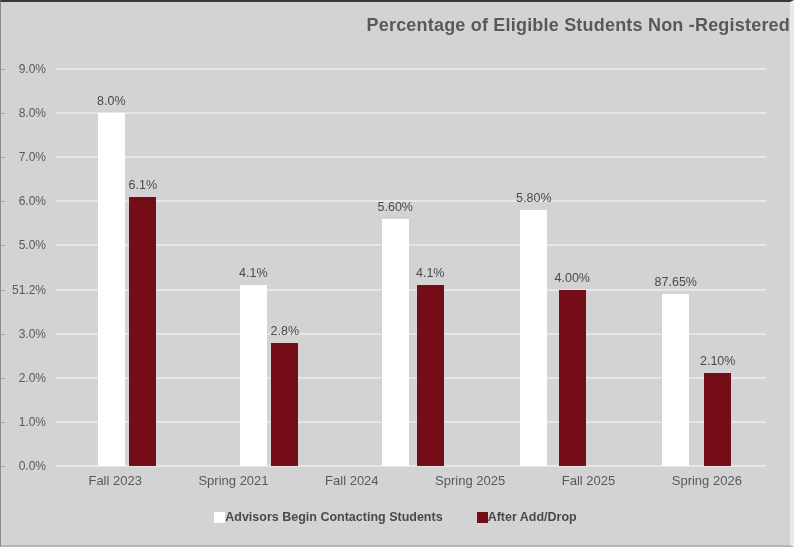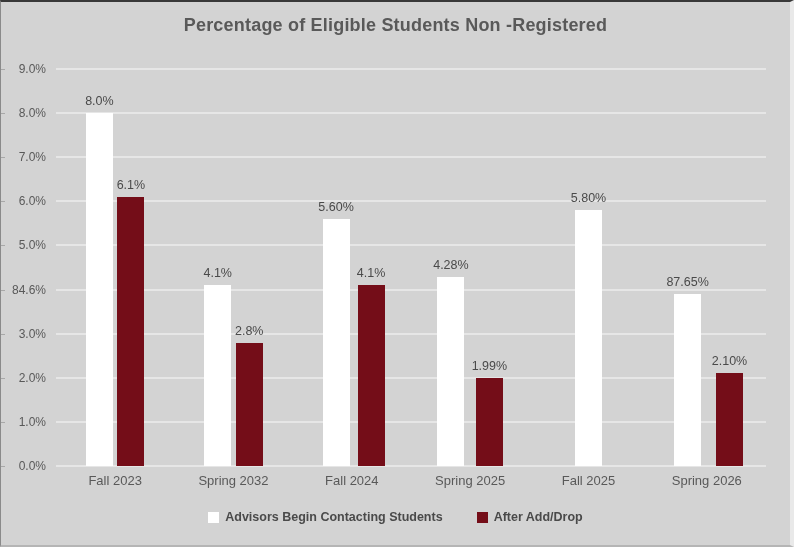--- a/index.html
+++ b/index.html
@@ -4,51 +4,51 @@
 <style>
   html,body { margin:0; padding:0; background:#f0f0f0; }
   .screen {
     position:relative; width:794px; height:547px; box-sizing:border-box;
     background:#d3d3d3; overflow:hidden;
     border-top:2px solid #383838; border-left:1px solid #8a8a8a;
     border-right:4px solid #e9e9e9; border-bottom:2px solid #b5b5b5;
     font-family:"Liberation Sans", sans-serif;
   }
   .chart-title {
-    position:absolute; top:13px; left:0; width:100%; text-align:center;
+    position:absolute; top:13px; left:0; width:100%; text-align:right;
     font-size:18px; font-weight:bold; color:#595959; letter-spacing:0.2px;
   }
   .y-axis { position:absolute; left:0; top:67px; width:50px; height:397px; }
   .ytick { position:absolute; right:5px; font-size:12px; color:#595959; line-height:16px; }
   .plot-area { position:absolute; left:55px; top:67px; width:710px; height:397px; }
   .gridline { position:absolute; left:0; width:100%; height:2px; background:#e6e6e6; z-index:1; }
   .bars-layer { position:absolute; left:0; top:0; width:100%; height:100%; display:flex; z-index:2; }
   .group { flex:1 1 0; display:flex; align-items:flex-end; justify-content:center; gap:3px; height:100%; }
   .bar-wrap { display:flex; flex-direction:column; align-items:center; justify-content:flex-end; height:100%; }
   .bar-label { font-size:12.5px; color:#4a4a4a; white-space:nowrap; margin-bottom:5px; }
   .bar { width:27px; }
-  .x-axis { position:absolute; left:55px; top:471px; width:710px; display:flex; }
+  .x-axis { position:absolute; left:55px; top:471px; width:710px; display:flex;justify-content:center; }
   .xlabel { flex:1 1 0; text-align:center; font-size:13px; color:#595959; }
   .legend { position:absolute; left:0; top:508px; width:100%; display:flex; justify-content:center; align-items:center; gap:34px; }
-  .legend-item { display:flex; align-items:center; gap:6px; }
+  .legend-item { display:flex; align-items:center; }
   .legend-swatch { width:11px; height:11px; display:inline-block; }
   .legend-label { font-size:12.5px; font-weight:bold; color:#4a4a4a; white-space:nowrap; }
   .edge-tick { position:absolute; height:1px; width:4px; background:#a8a8a8; z-index:0; }
 </style>
 </head>
 <body>
 
 <div class="screen">
   <div class="chart-title">Percentage of Eligible Students Non -Registered</div>
   <div class="y-axis">
       <div class="ytick" style="bottom: calc(0% - 8px); text-align: center;">0.0%</div>
       <div class="ytick" style="bottom: calc(11.1111% - 8px);">1.0%</div>
       <div class="ytick" style="bottom: calc(22.2222% - 8px);">2.0%</div>
       <div class="ytick" style="bottom: calc(33.3333% - 8px);">3.0%</div>
-      <div class="ytick" style="bottom: calc(44.4444% - 8px);">84.6%</div>
+      <div class="ytick" style="bottom: calc(44.4444% - 8px);">51.2%</div>
       <div class="ytick" style="bottom: calc(55.5556% - 8px);">5.0%</div>
       <div class="ytick" style="bottom: calc(66.6667% - 8px);">6.0%</div>
       <div class="ytick" style="bottom: calc(77.7778% - 8px);">7.0%</div>
       <div class="ytick" style="bottom: calc(88.8889% - 8px);">8.0%</div>
       <div class="ytick" style="bottom: calc(100% - 8px); margin-top: 12px;">9.0%</div>
     </div>
   <div class="plot-area">
     <div class="bars-layer">
         <div class="group">
           <div class="bar-wrap">
@@ -75,32 +75,26 @@
             <div class="bar-label">5.60%</div>
             <div class="bar" style="height: 62.2222%; background: rgb(255, 255, 255);"></div>
           </div>
           <div class="bar-wrap">
             <div class="bar-label">4.1%</div>
             <div class="bar" style="height: 45.5556%; background: rgb(116, 13, 24);"></div>
           </div>
         </div>
         <div class="group">
           <div class="bar-wrap">
-            <div class="bar-label">4.28%</div>
-            <div class="bar" style="height: 47.5556%; background: rgb(255, 255, 255);"></div>
+            <div class="bar-label">5.80%</div>
+            <div class="bar" style="height: 64.4444%; background: rgb(255, 255, 255);"></div>
           </div>
           <div class="bar-wrap">
-            <div class="bar-label">1.99%</div>
-            <div class="bar" style="height: 22.1111%; background: rgb(116, 13, 24);"></div>
-          </div>
-        </div>
-        <div class="group">
-          <div class="bar-wrap">
-            <div class="bar-label">5.80%</div>
-            <div class="bar" style="height: 64.4444%; background: rgb(255, 255, 255);"></div>
+            <div class="bar-label">4.00%</div>
+            <div class="bar" style="height: 44.4444%; background: rgb(116, 13, 24);"></div>
           </div>
         </div>
         <div class="group">
           <div class="bar-wrap">
             <div class="bar-label">87.65%</div>
             <div class="bar" style="height: 43.3333%; background: rgb(255, 255, 255);"></div>
           </div>
           <div class="bar-wrap">
             <div class="bar-label">2.10%</div>
             <div class="bar" style="height: 23.3333%; background: rgb(116, 13, 24);"></div>
@@ -113,21 +107,21 @@
       <div class="gridline" style="bottom: calc(33.3333% - 1px); background: rgb(230, 230, 230);"></div>
       <div class="gridline" style="bottom: calc(44.4444% - 1px); background: rgb(230, 230, 230);"></div>
       <div class="gridline" style="bottom: calc(55.5556% - 1px); background: rgb(230, 230, 230);"></div>
       <div class="gridline" style="bottom: calc(66.6667% - 1px); background: rgb(230, 230, 230);"></div>
       <div class="gridline" style="bottom: calc(77.7778% - 1px); background: rgb(230, 230, 230);"></div>
       <div class="gridline" style="bottom: calc(88.8889% - 1px); background: rgb(230, 230, 230);"></div>
       <div class="gridline" style="bottom: calc(100% - 1px); background: rgb(230, 230, 230);"></div>
     </div>
   <div class="x-axis">
       <div class="xlabel">Fall 2023</div>
-      <div class="xlabel">Spring 2032</div>
+      <div class="xlabel">Spring 2021</div>
       <div class="xlabel">Fall 2024</div>
       <div class="xlabel">Spring 2025</div>
       <div class="xlabel">Fall 2025</div>
       <div class="xlabel">Spring 2026</div>
     </div>
   <div class="legend">
       <div class="legend-item">
         <div class="legend-swatch" style="background: rgb(255, 255, 255);"></div>
         <div class="legend-label">Advisors Begin Contacting Students</div>
       </div>

